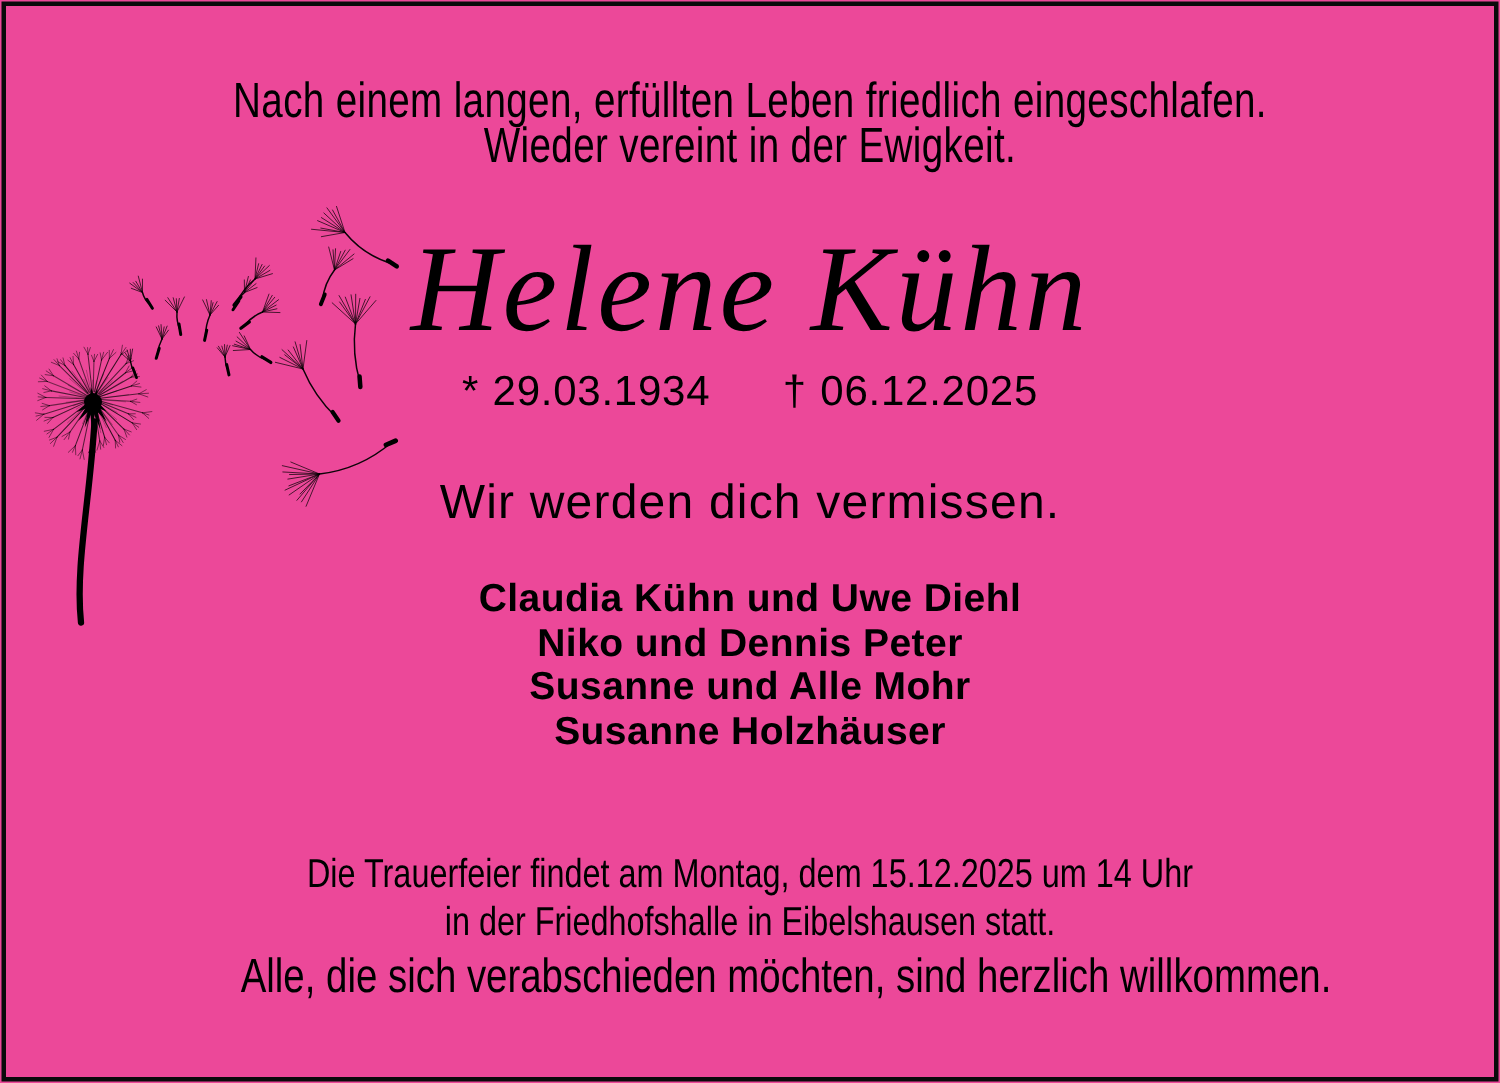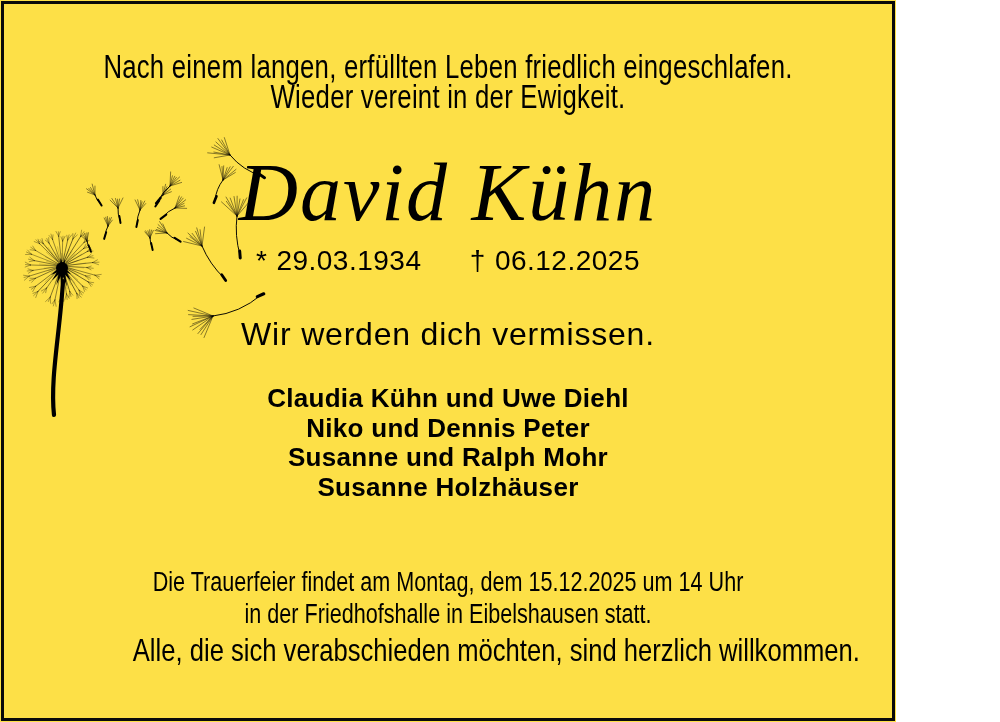--- a/index.html
+++ b/index.html
@@ -4,23 +4,23 @@
 <style>
   html, body {
     margin: 0;
     padding: 0;
     background: #ffffff;
     font-family: "Liberation Sans", sans-serif;
     color: #000000;
   }
   .page {
     position: relative;
-    width: 896px;
+    width: 1000px;
     height: 722px;
-    background: #fde047;
+    background: #ec4899;
     overflow: hidden;
   }
   .frame {
     position: absolute;
     inset: 1px;
     border: 3px solid #0a0a0a;
     pointer-events: none;
   }
   .center-line {
     position: absolute;
@@ -437,37 +437,37 @@
         <line x1="72" y1="118" x2="65.66470402396561" y2="112.3666362790555" stroke="#000000" stroke-width="0.55" stroke-opacity="0.85" stroke-linecap="round"></line>
         <line x1="72" y1="118" x2="68.61789295178582" y2="112.44936463793987" stroke="#000000" stroke-width="0.55" stroke-opacity="0.85" stroke-linecap="round"></line>
         <line x1="72" y1="118" x2="69.73261081356273" y2="110.2876446439092" stroke="#000000" stroke-width="0.55" stroke-opacity="0.85" stroke-linecap="round"></line>
         <line x1="72" y1="118" x2="71.88494436661271" y2="109.80690287687716" stroke="#000000" stroke-width="0.55" stroke-opacity="0.85" stroke-linecap="round"></line>
         <line x1="72" y1="118" x2="73.388419271363" y2="109.70096451229442" stroke="#000000" stroke-width="0.55" stroke-opacity="0.85" stroke-linecap="round"></line>
         <path d="M72,118 Q72.56367082243095,122.35112344158838 75,126" fill="none" stroke="#000000" stroke-width="1" stroke-opacity="0.95" stroke-linecap="round"></path>
         <line x1="73.59550623364643" y1="122.25468328972383" x2="76.05337032476517" y2="128.80898753270714" stroke="#000000" stroke-width="1.8" stroke-opacity="1" stroke-linecap="round"></line>
       </svg>
   </div>
 
-  <div class="center-line deceased-name">David Kühn</div>
+  <div class="center-line deceased-name">Helene Kühn</div>
 
   <div class="center-line dates">
     <span>
       <span class="sym">*</span><span>29.03.1934</span>
     </span>
     <span class="death-group">
       <span class="sym">†</span><span>06.12.2025</span>
     </span>
   </div>
 
   <div class="center-line farewell">Wir werden dich vermissen.</div>
 
   <div class="mourners">
     <div>Claudia Kühn und Uwe Diehl</div>
     <div>Niko und Dennis Peter</div>
-    <div>Susanne und Ralph Mohr</div>
+    <div>Susanne und Alle Mohr</div>
     <div>Susanne Holzhäuser</div>
   </div>
 
   <div class="center-line funeral">
     <div class="condensed-light">
       <div>Die Trauerfeier findet am Montag, dem 15.12.2025 um 14 Uhr</div>
       <div>in der Friedhofshalle in Eibelshausen statt.</div>
     </div>
   </div>
 

